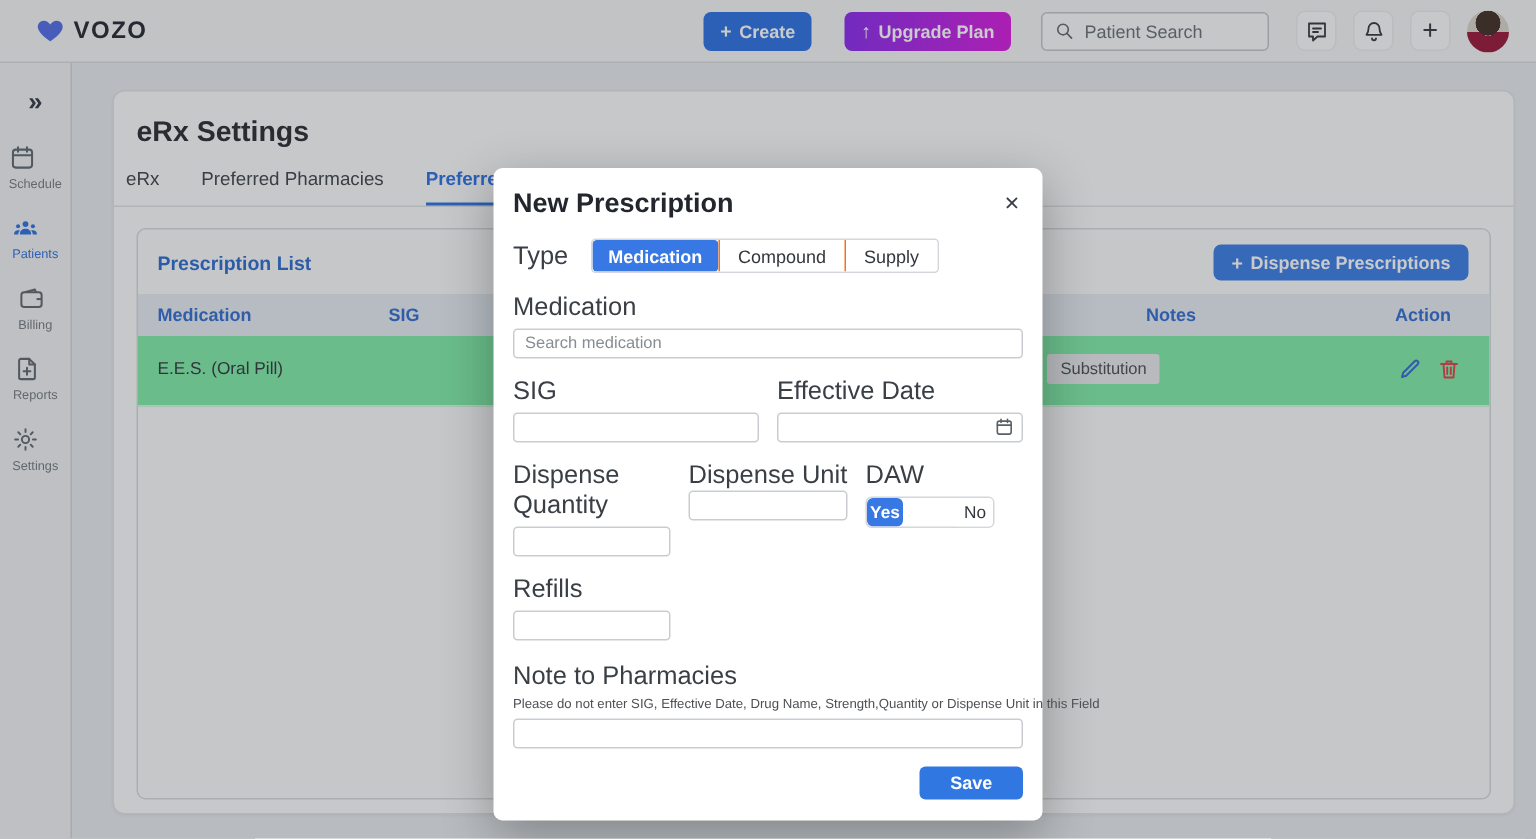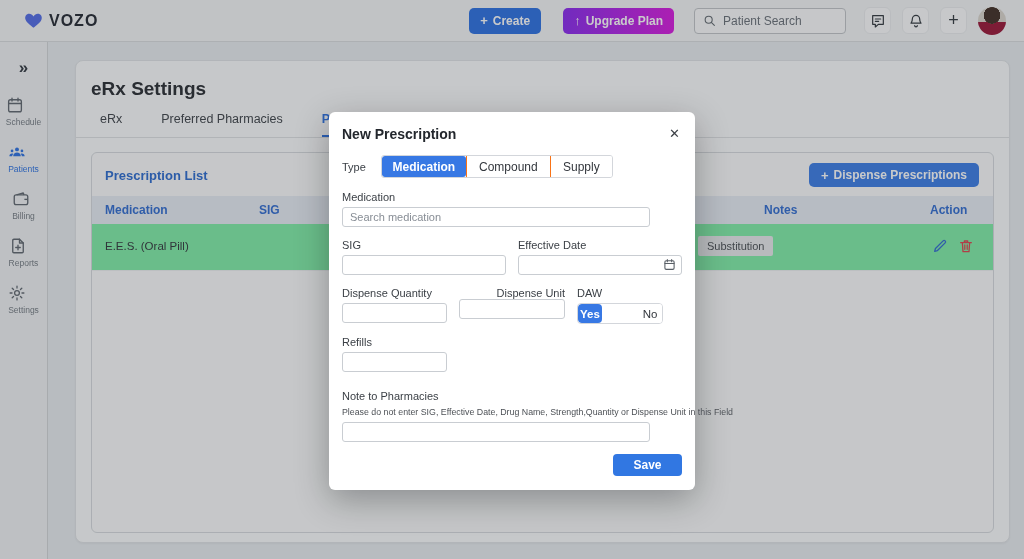--- a/index.html
+++ b/index.html
@@ -44,21 +44,21 @@
   .nav-item { display:flex; flex-direction:column; align-items:flex-start; gap:3px; margin-bottom:16px;
               color:#676e76; cursor:pointer; }
   .nav-item svg { width:18px; height:18px; }
   .nav-label { font-size:8.5px; color:#7c828a; }
   .nav-item.active, .nav-item.active .nav-label { color:#3778e4; }
 
   .main { flex:1; padding-top:18px; }
   .card { width:935px; margin-left:27px; height:483px; background:#fcfdfe; border:1px solid #e2e5e8;
           border-radius:8px; box-shadow:0 1px 2px rgba(0,0,0,0.04); }
   .page-title { font-size:19px; font-weight:700; color:#32363c; padding:17px 15px 12px 15px; }
-  .tabs { display:flex; gap:39px; padding:0 24px; border-bottom:1px solid #e1e3e6; }
+  .tabs { display:flex; gap:28px; padding:0 8px; border-bottom:1px solid #e1e3e6; }
   .tab { font-size:12.5px; color:#474c52; padding-bottom:9px; border-bottom:2px solid transparent; cursor:pointer; }
   .tab.active { color:#3778e4; font-weight:600; border-bottom-color:#3778e4; }
 
   .panel { margin:14px 15px; border:1px solid #d9dce0; border-radius:6px; height:381px; background:#fbfcfd;
            overflow:hidden; }
   .panel-head { display:flex; justify-content:space-between; align-items:center; padding:10px 14px 9px 13px; }
   .panel-title { font-size:13px; font-weight:700; color:#3672d2; }
   .btn-fav { display:flex; align-items:center; gap:5px; background:#4583e8; color:#fff; border:none;
              border-radius:5px; height:24px; padding:0 12px; font-size:12px; font-weight:600;
              font-family:inherit; cursor:pointer; }
@@ -74,36 +74,36 @@
   .badge { position:absolute; left:606px; top:12px; background:#e9ebed; color:#53575c; font-size:11px;
            padding:4px 9px; border-radius:2px; }
   .act-edit { position:absolute; left:840px; top:14px; width:16px; height:16px; color:#3b74d4; cursor:pointer; }
   .act-del  { position:absolute; left:866px; top:14px; width:16px; height:16px; color:#e14b56; cursor:pointer; }
 
   
   .overlay { position:fixed; inset:0; background:rgba(10,14,20,0.22); z-index:5; }
   .modal { position:fixed; left:329px; top:112px; width:366px; background:#fff; border-radius:6px;
            box-shadow:0 10px 34px rgba(0,0,0,0.3); z-index:10; padding:13px 13px 14px 13px; }
   .modal-head { display:flex; justify-content:space-between; align-items:center; }
-  .modal-title { font-size:14px; font-weight:700; color:#23272d; }
+  .modal-title { font-size:18px; font-weight:700; color:#23272d; }
   .modal-close { font-size:13px; color:#3c4046; cursor:pointer; line-height:1; padding:2px; }
   .type-row { display:flex; align-items:center; gap:15px; margin:13px 0 13px 0; }
-  .field-label { font-size:11px; color:#3a3f45; }
+  .field-label { font-size:17px; color:#3a3f45; }
   .seg-group { display:flex; border:1px solid #d3d6db; border-radius:3px; overflow:hidden; height:23px; }
   .seg { display:flex; align-items:center; justify-content:center; font-size:12px; color:#33373d;
          background:#fff; cursor:pointer; }
   .seg + .seg { border-left:1px solid #f97316; }
   .seg.w1 { width:84px; } .seg.w2 { width:84px; } .seg.w3 { width:62px; }
   .seg.active { background:#3778e4; color:#fff; font-weight:600; border-radius:3px; }
   .fgroup { margin-bottom:12px; }
   .fgroup .field-label { display:block; margin-bottom:4px; }
   .tinput { height:20px; border:1px solid #c9cdd2; border-radius:3px; font-size:11px; font-family:inherit;
             padding:0 7px; color:#33373d; outline:none; background:#fff; }
   .tinput::placeholder { color:#878d95; }
-  .w-full { width:308px; }
+  .w-full { width:340px; }
   .grid2 { display:flex; gap:12px; }
   .grid2 .col { width:164px; }
   .grid2 .col .tinput { width:164px; }
   .date-wrap { position:relative; }
   .date-wrap svg { position:absolute; right:6px; top:3px; width:13px; height:13px; color:#5a6067; }
   .grid3 { display:flex; gap:12px; }
   .g3a { width:105px; } .g3a .tinput { width:105px; }
   .g3b { width:106px; } .g3b .tinput { width:106px; }
   .daw-group { display:flex; border:1px solid #d3d6db; border-radius:4px; overflow:hidden; height:21px; width:86px;gap:36px; }
   .daw-opt { width:43px; display:flex; align-items:center; justify-content:center; font-size:11.5px;
@@ -290,21 +290,21 @@
       </div>
     </div>
   </div>
 
   <div class="grid3 fgroup">
     <div class="g3a">
       <span class="field-label" style="display:block;margin-bottom:4px;">Dispense Quantity</span>
       <input class="tinput" type="text" style="">
     </div>
     <div class="g3b">
-      <span class="field-label" style="display:block;margin-bottom:0;text-align:right;">Dispense Unit</span>
+      <span class="field-label" style="display:block;margin-bottom:0;">Dispense Unit</span>
       <input class="tinput" type="text" style="">
     </div>
     <div>
       <span class="field-label" style="display:block;margin-bottom:4px;">DAW</span>
       <div class="daw-group">
         <div class="daw-opt active">Yes</div>
         <div class="daw-opt">No</div>
       </div>
     </div>
   </div>

